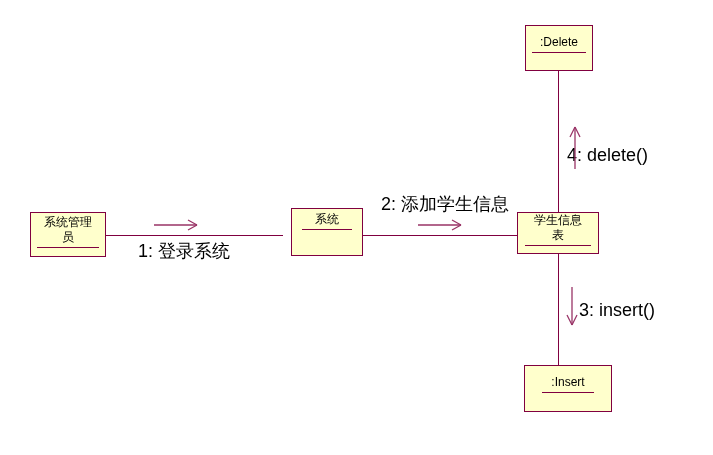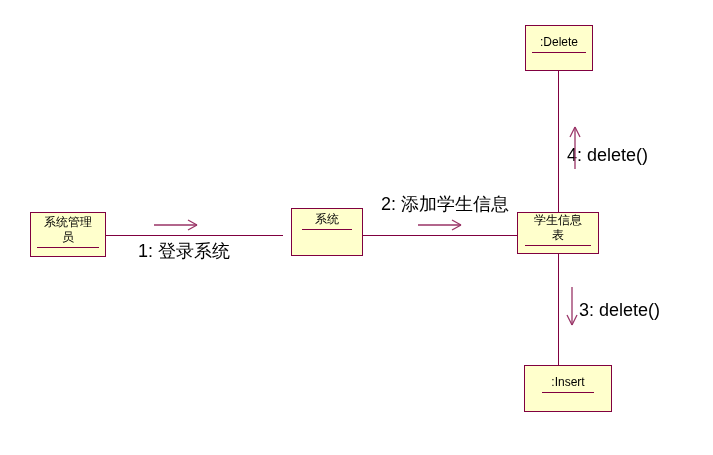--- a/index.html
+++ b/index.html
@@ -109,20 +109,20 @@
     <line x1="36" y1="12" x2="45" y2="7"></line>
   </svg>
 
   <div class="msg-label" style="left:567px; top:147px;">4: delete()</div>
   <svg class="arrow" style="left:567px; top:122px;" width="16" height="50" viewBox="0 0 16 50">
     <line x1="8" y1="5" x2="8" y2="47"></line>
     <line x1="3" y1="15" x2="8" y2="5"></line>
     <line x1="13" y1="15" x2="8" y2="5"></line>
   </svg>
 
-  <div class="msg-label" style="left:579px; top:302px;">3: delete()</div>
+  <div class="msg-label" style="left:579px; top:302px;">3: insert()</div>
   <svg class="arrow" style="left:564px; top:287px;" width="16" height="42" viewBox="0 0 16 42">
     <line x1="8" y1="0" x2="8" y2="38"></line>
     <line x1="3" y1="28" x2="8" y2="38"></line>
     <line x1="13" y1="28" x2="8" y2="38"></line>
   </svg>
 
 </div>
 
 </body></html>

